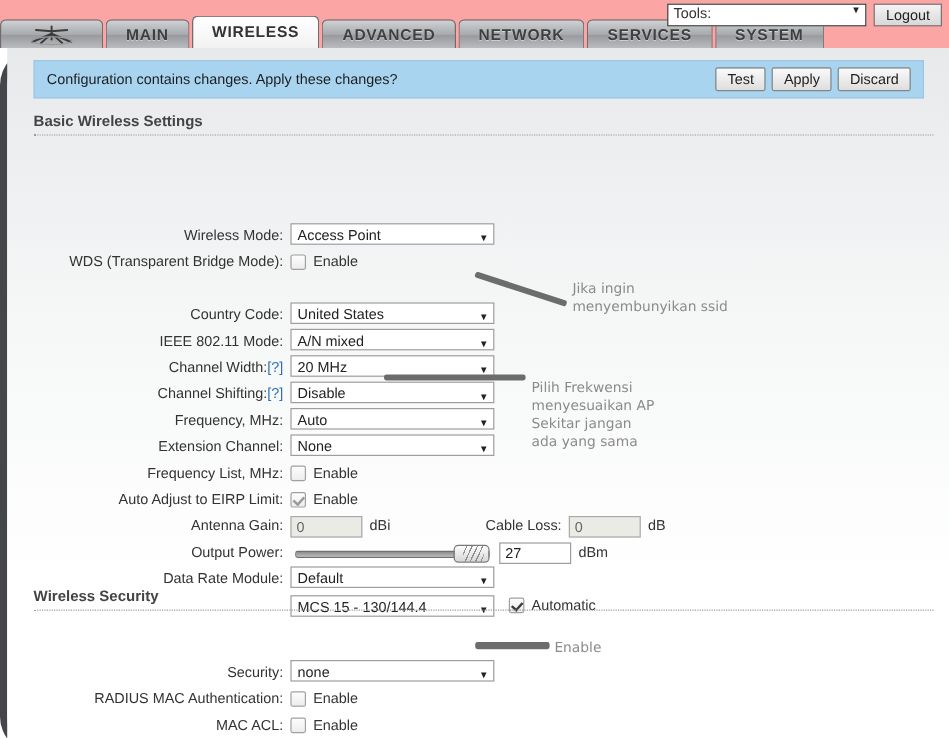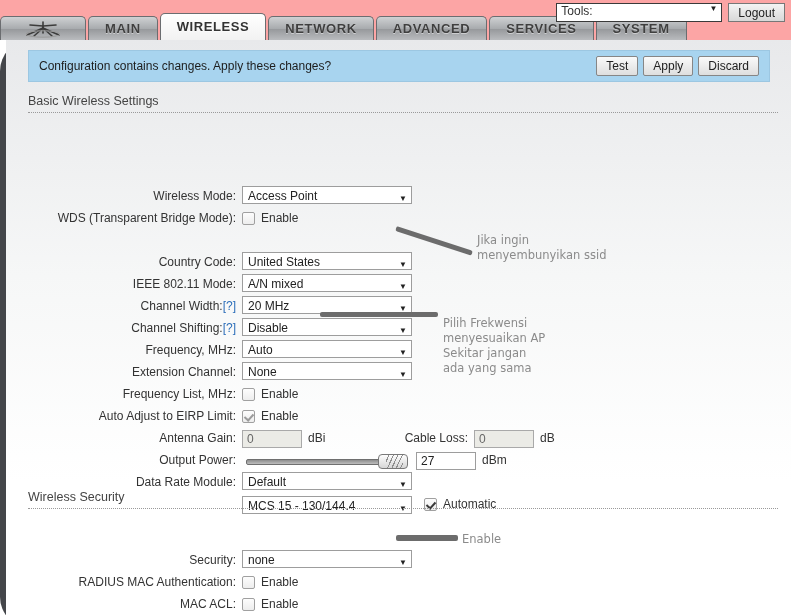--- a/index.html
+++ b/index.html
@@ -61,21 +61,21 @@
   .notice-btns{display:flex;gap:5px;}
   .sm-btn{
     height:20px;line-height:19px;padding:0 9px;font-size:12px;color:#222;
     background:linear-gradient(to bottom,#fafafa,#dedede);
     border:1px solid #868686;box-sizing:border-box;cursor:pointer;
     border-radius:2px;
   }
   
   .sec{position:absolute;left:22px;width:750px;}
   .sec-title{
-    font-size:12.5px;font-weight:normal;color:#444;padding-bottom:4px;
+    font-size:12.5px;font-weight:bold;color:#444;padding-bottom:4px;
   }
   .sec-rule{border-bottom:1px dotted #9a9a9a;height:0;}
   
   .row{position:absolute;left:0;width:750px;height:21px;margin-top:24px;}
   .lbl{
     position:absolute;left:0;width:208px;text-align:right;
     font-size:12px;color:#333;line-height:21px;
   }
   .lbl .q{color:#2d6fba;cursor:pointer;text-decoration:none;}
   .ctl{position:absolute;left:214px;}
@@ -154,22 +154,22 @@
         <line x1="29" y1="7" x2="16" y2="6"></line>
         <line x1="29" y1="7" x2="42" y2="6"></line>
         <line x1="29" y1="9" x2="20" y2="17"></line>
         <line x1="29" y1="9" x2="38" y2="17"></line>
       </g>
       <ellipse cx="29" cy="15" rx="17" ry="3.2" fill="none" stroke="#9a9a9a" stroke-width="1"></ellipse>
     </svg>
   </div>
   <div class="tab">MAIN</div>
   <div class="tab active">WIRELESS</div>
+  <div class="tab">ADVANCED</div>
   <div class="tab">NETWORK</div>
-  <div class="tab">ADVANCED</div>
   <div class="tab">SERVICES</div>
   <div class="tab">SYSTEM</div>
 
   <div class="tools-wrap">
     <div class="tools-select">
       <span>Tools:</span>
       <span class="car">▼</span>
     </div>
     <div class="logout-btn">Logout</div>
   </div>

